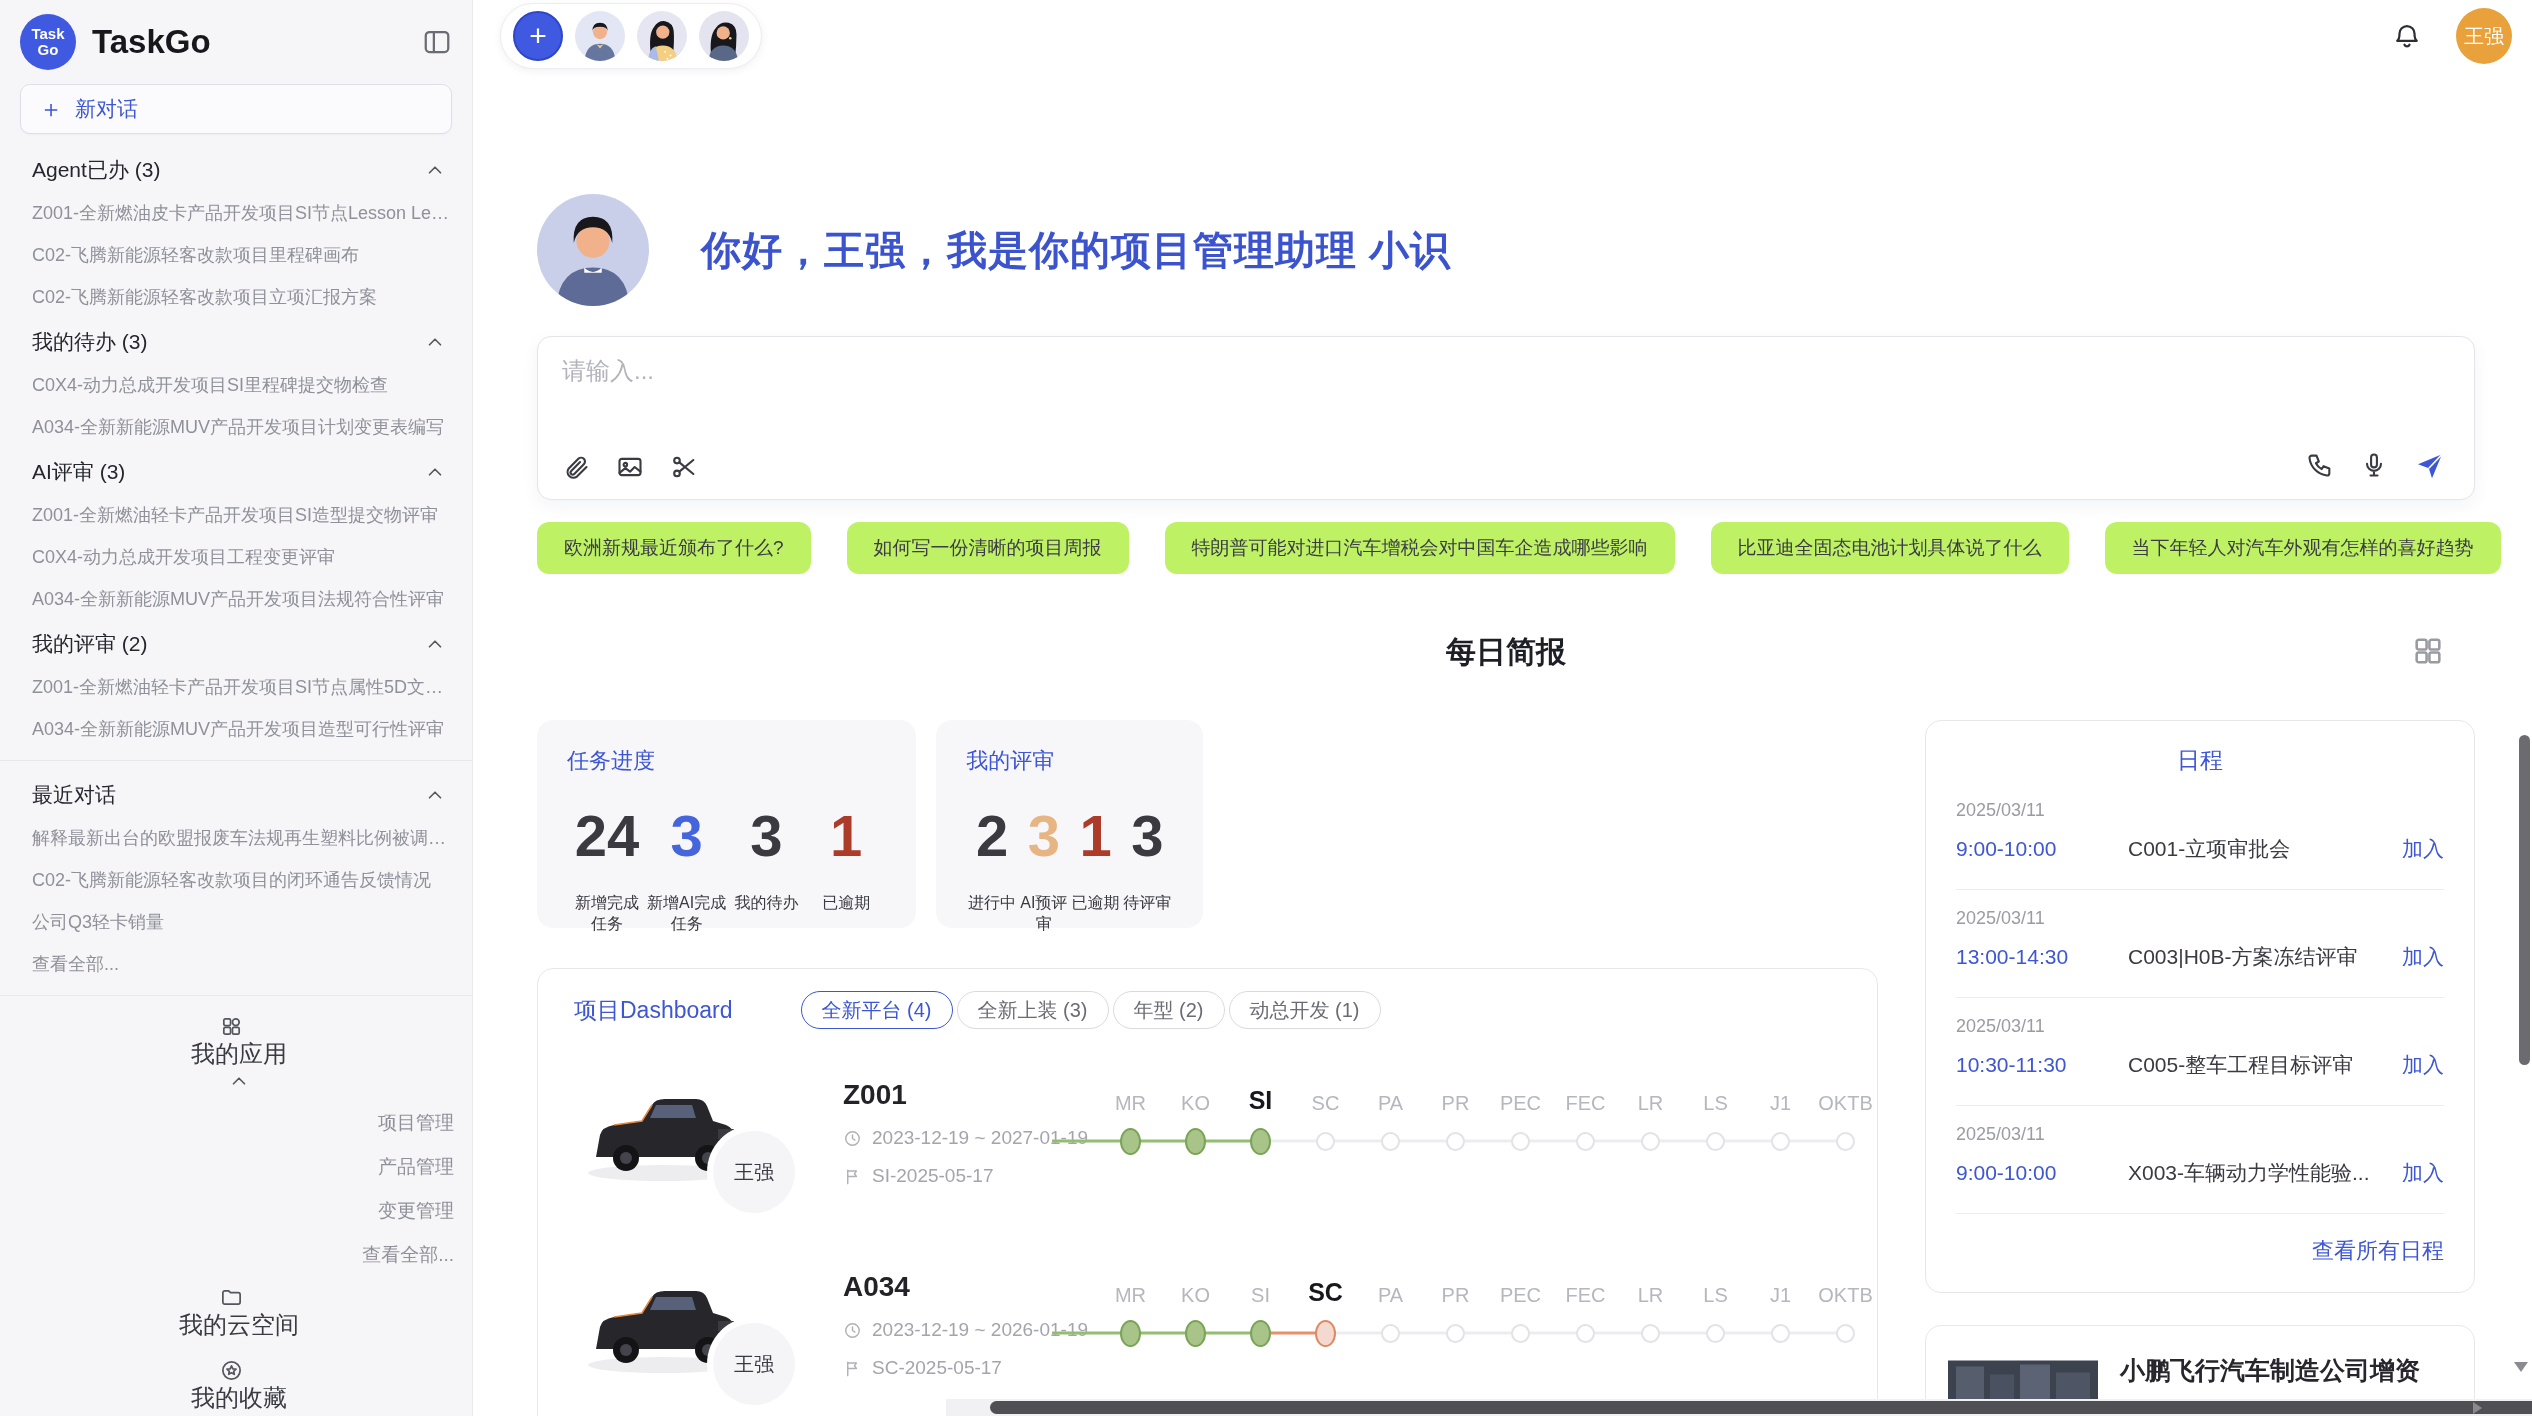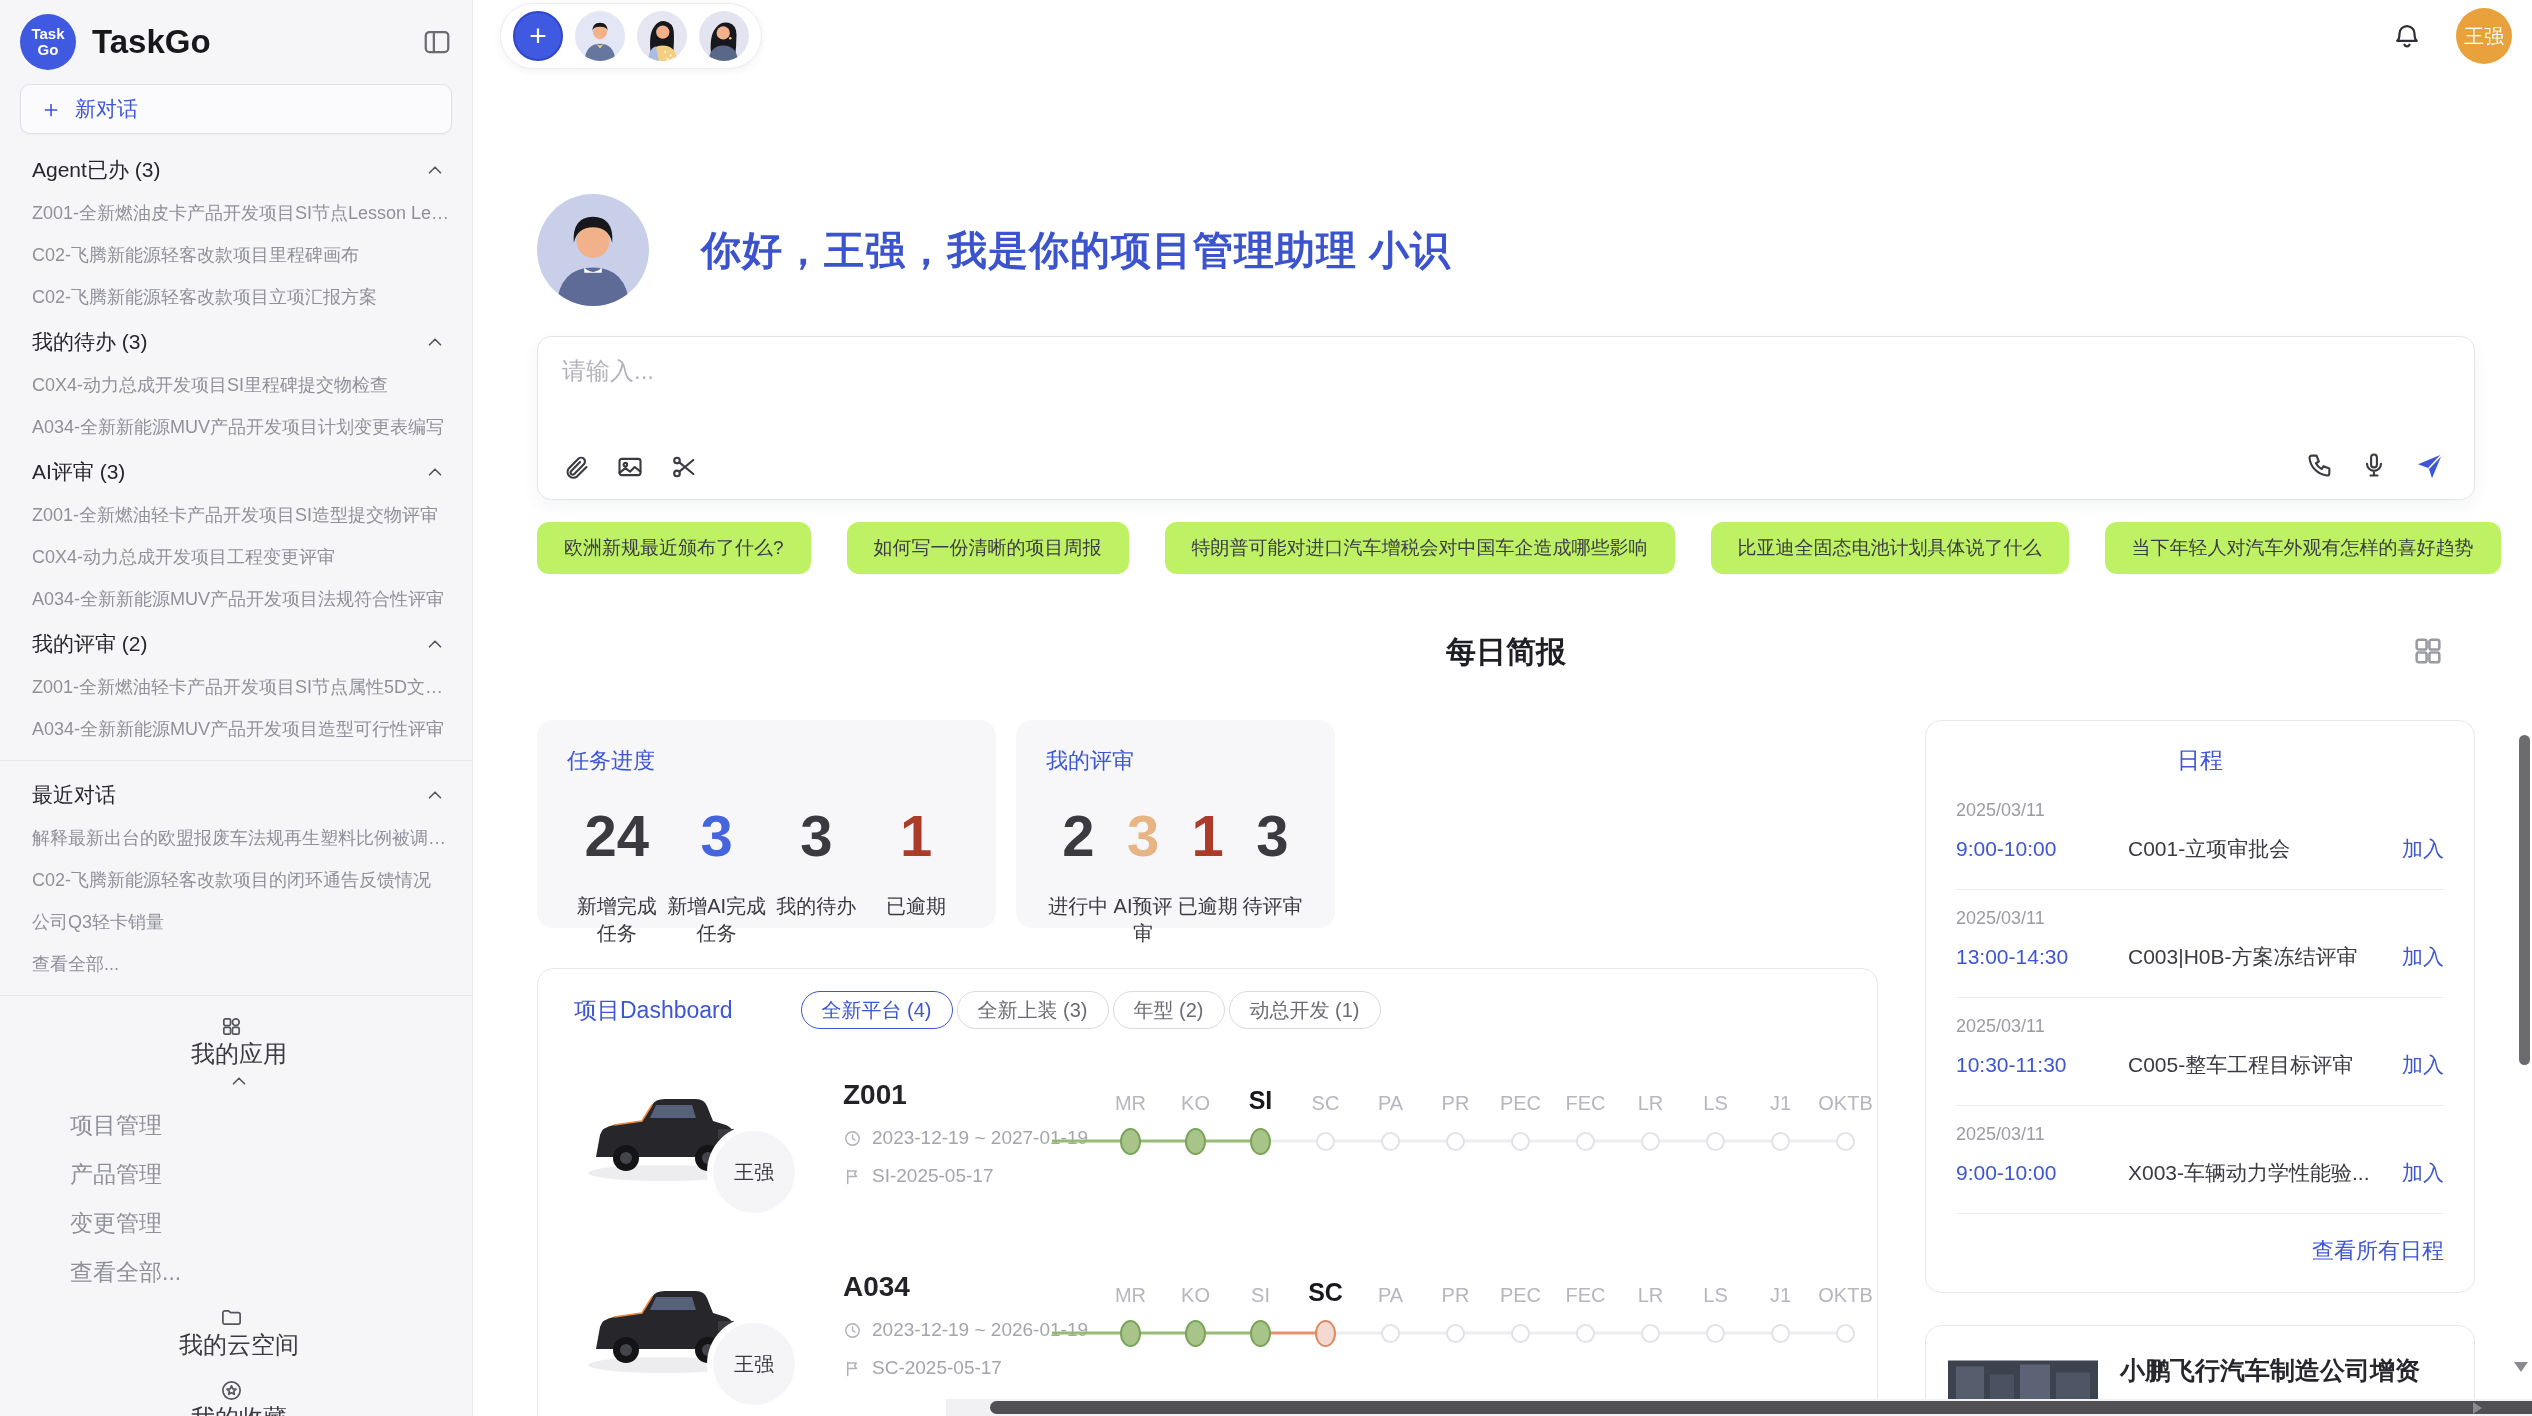--- a/index.html
+++ b/index.html
@@ -26,21 +26,21 @@
   .sb-section-title .chev { width:22px; height:22px; }
   .sb-section-title .chev svg { width:100%; height:100%; }
   .sb-item { padding:9px 18px 9px 32px; font-size:18px; color:#90909a; white-space:nowrap;
     overflow:hidden; text-overflow:ellipsis; cursor:pointer; }
   .sb-divider { height:1px; background:#e7e7ec; margin:10px 0; }
   .sb-nav-row { display:flex; align-items:center; padding:9px 26px 9px 32px; font-size:24px;
     color:#3a3a42; cursor:pointer;flex-direction:column; }
   .sb-nav-row .nicon { width:23px; height:23px; margin-right:15px; flex:none; }
   .sb-nav-row .nicon svg { width:100%; height:100%; }
   .sb-nav-row .t { flex:1; }
-  .sb-sub { padding:9px 18px 9px 70px; font-size:23px; color:#90909a; cursor:pointer; }
+  .sb-sub { padding:9px 18px 9px 70px; font-size:19px; color:#90909a; cursor:pointer;text-align:right; }
 
   
   .main { position:absolute; left:473px; top:0; right:0; height:1416px; background:#fff; }
   .topbar { display:flex; align-items:center; height:72px; padding:0 20px 0 27px; }
   .avatar-pill { display:flex; align-items:center; gap:12px; background:#fff;
     border:1px solid #ececf2; border-radius:36px; padding:7px 12px;
     box-shadow:0 2px 8px rgba(0,0,0,.06); }
   .pill-plus { width:50px; height:50px; border-radius:50%; background:#3f5ae0; color:#fff;
     display:flex; align-items:center; justify-content:center; font-size:30px; font-weight:300;
     cursor:pointer; border:2px solid #2e46c9; }
@@ -83,21 +83,21 @@
   .cols { display:flex; margin-top:46px; gap:47px; }
   .col-left { width:1341px; flex:none; }
   .col-right { width:550px; flex:none; }
 
   .stats-row { display:flex; gap:20px; }
   .stat-card { height:208px; border-radius:16px; background:#f7f7f9; padding:26px 30px; }
   .stat-card .sc-title { color:#3d56d4; font-size:22px; }
   .stat-items { display:flex; margin-top:26px; }
   .stat { flex:1; text-align:center; }
   .stat .v { font-size:58px; font-weight:700; }
-  .stat .l { font-size:20px; color:#3a3a42; margin-top:24px; }
+  .stat .l { font-size:16px; color:#3a3a42; margin-top:24px; }
   .tone-dark .v { color:#3a3a40; } .tone-blue .v { color:#4565dd; }
   .tone-red .v { color:#ad3b2a; } .tone-tan .v { color:#e6b583; }
 
   .dash-card { margin-top:40px; border:1px solid #e8e8ec; border-radius:16px; padding:22px 20px;
     height:640px; background:#fff; position:relative; overflow:hidden; }
   .dash-head { display:flex; align-items:center; }
   .dash-title { color:#3d56d4; font-size:23px; margin-left:16px; }
   .dash-tabs { display:flex; gap:4px; margin-left:68px; }
   .dtab { height:38px; border-radius:19px; border:1px solid #d9d9e0; color:#6b6b74; font-size:20px;
     display:flex; align-items:center; padding:0 20px; background:#fff; cursor:pointer; }

